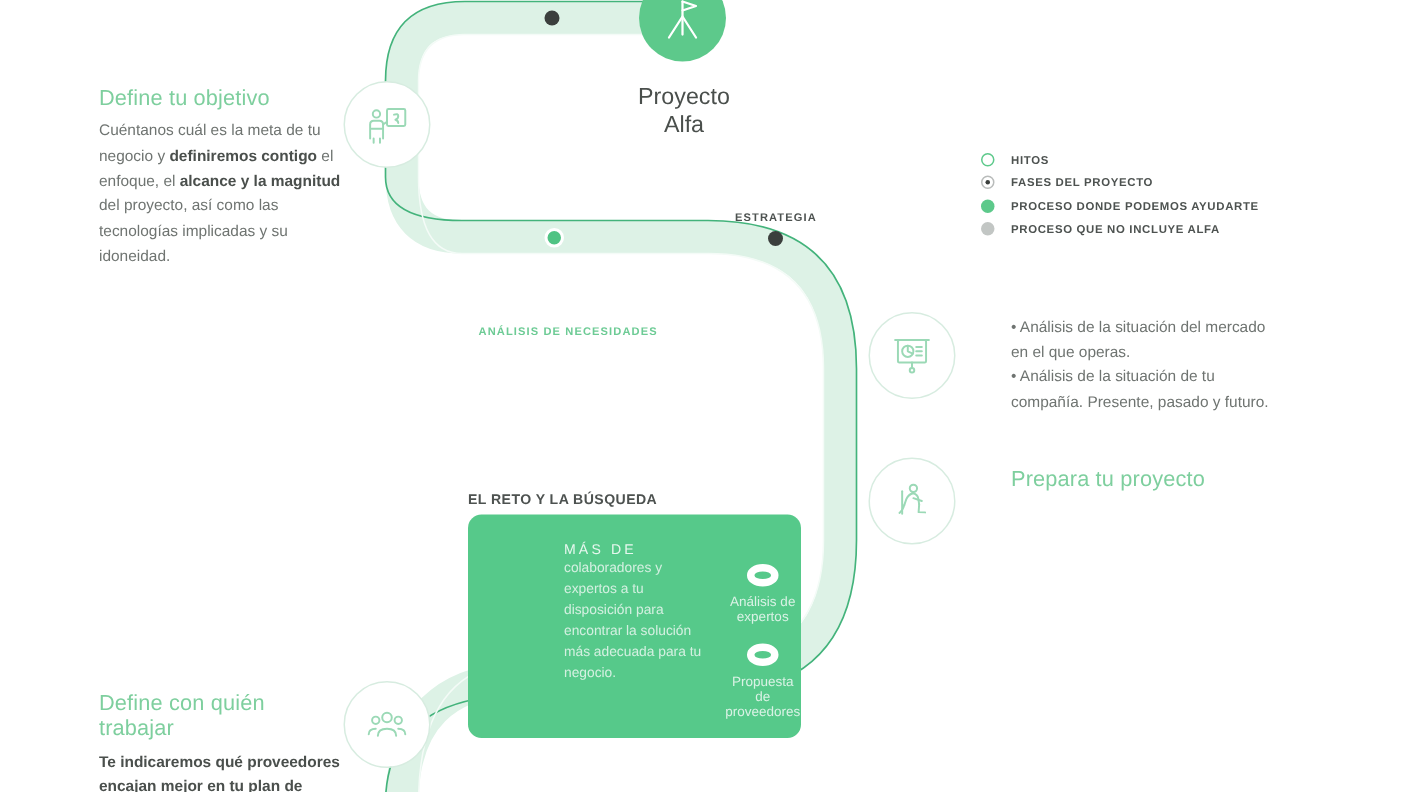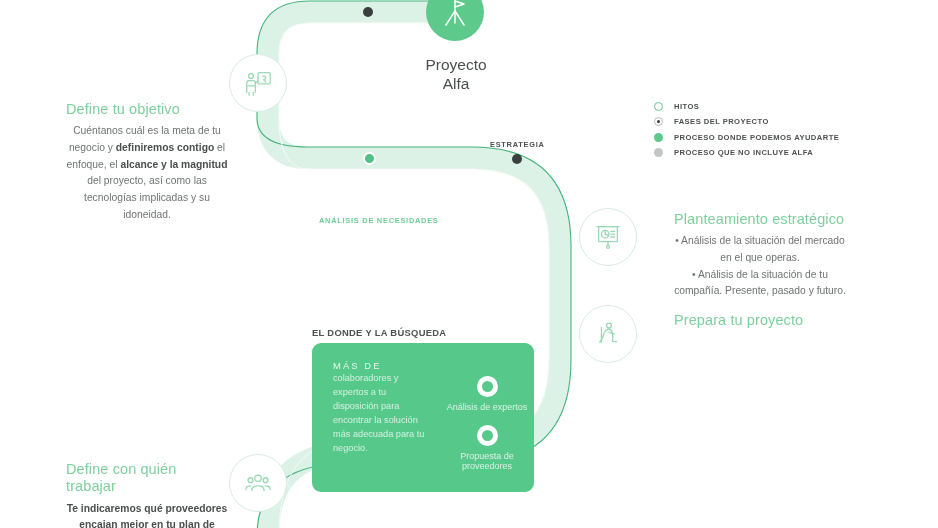--- a/index.html
+++ b/index.html
@@ -33,21 +33,20 @@
     margin: 0 0 5px 0;
     font-weight: 400;
     letter-spacing: .1px;
     line-height: 1.2;
   }
   .blk-body {
     font-size: 10.3px;
     color: #6f7471;
     line-height: 1.62;
     margin: 0;
-    text-align: center;
   }
   .blk-body b { color: #4a4f4c; font-weight: 700; }
 
   
   #legend { position: absolute; left: 654px; top: 99px; }
   .lg-row {
     display: flex;
     align-items: center;
     height: 14px;
     margin-bottom: 1.5px;
@@ -148,20 +147,21 @@
     width: 222px; height: 149px;
     background: #56c98a;
     border-radius: 9px;
     box-sizing: border-box;
     display: flex;
   }
   #card-left {
     box-sizing: border-box;
     padding: 17px 6px 0 21px;
     width: 128px;
+    margin-left: 43px;
   }
   .card-kick2 {
     font-size: 9.4px;
     color: #e6f7ee;
     letter-spacing: 2.1px;
     font-weight: 400;
     margin: 0 0 1px 0;
   }
   .card-number {
     font-size: 38px;
@@ -316,40 +316,39 @@
         <circle cx="16" cy="11" r="3.4"></circle>
         <path d="M9.5 24 q0-5 6.5-5 q6.5 0 6.5 5"></path>
         <circle cx="8" cy="13" r="2.6"></circle>
         <path d="M3 23 q0-4 5-4"></path>
         <circle cx="24" cy="13" r="2.6"></circle>
         <path d="M29 23 q0-4 -5-4"></path>
       </g>
     </svg>
   </div>
 
-  <div class="block" style="left:66px; top:58px; width:162px;margin-top:43px;">
+  <div class="block" style="left:66px; top:58px; width:162px;">
     <h3 class="blk-title">Define tu objetivo</h3>
     <p class="blk-body">Cuéntanos cuál es la meta de tu negocio y <b>definiremos contigo</b> el enfoque, el <b>alcance y la magnitud</b> del proyecto, así como las tecnologías implicadas y su idoneidad.</p>
   </div>
 
   <div class="block" style="left:674px; top:211px; width:172px;">
-    <h3 class="blk-title">Planteamiento estratégico</h3>
     <p class="blk-body">• Análisis de la situación del mercado en el que operas.<br>• Análisis de la situación de tu compañía. Presente, pasado y futuro.</p>
   </div>
 
   <div class="block" style="left:674px; top:312px; width:172px;">
     <h3 class="blk-title">Prepara tu proyecto</h3>
   </div>
 
   <div class="block" style="left:66px; top:461px; width:162px;">
     <h3 class="blk-title">Define con quién trabajar</h3>
     <p class="blk-body"><b>Te indicaremos qué proveedores encajan mejor en tu plan de negocio.</b><br>Tú escoges con quién quieres llevar a cabo tu transformación y te</p>
   </div>
 
-  <div id="card-kicker">EL DONDE Y LA BÚSQUEDA</div>
+  <div id="card-kicker">EL RETO Y LA BÚSQUEDA</div>
   <div id="card">
     <div id="card-left">
       <p class="card-kick2">MÁS DE</p>
       <p class="card-desc">colaboradores y expertos a tu disposición para encontrar la solución más adecuada para tu negocio.</p>
     </div>
     <div id="card-right">
       <div class="ring"></div>
       <p class="ring-label">Análisis de expertos</p>
       <div class="ring"></div>
       <p class="ring-label">Propuesta de proveedores</p>

